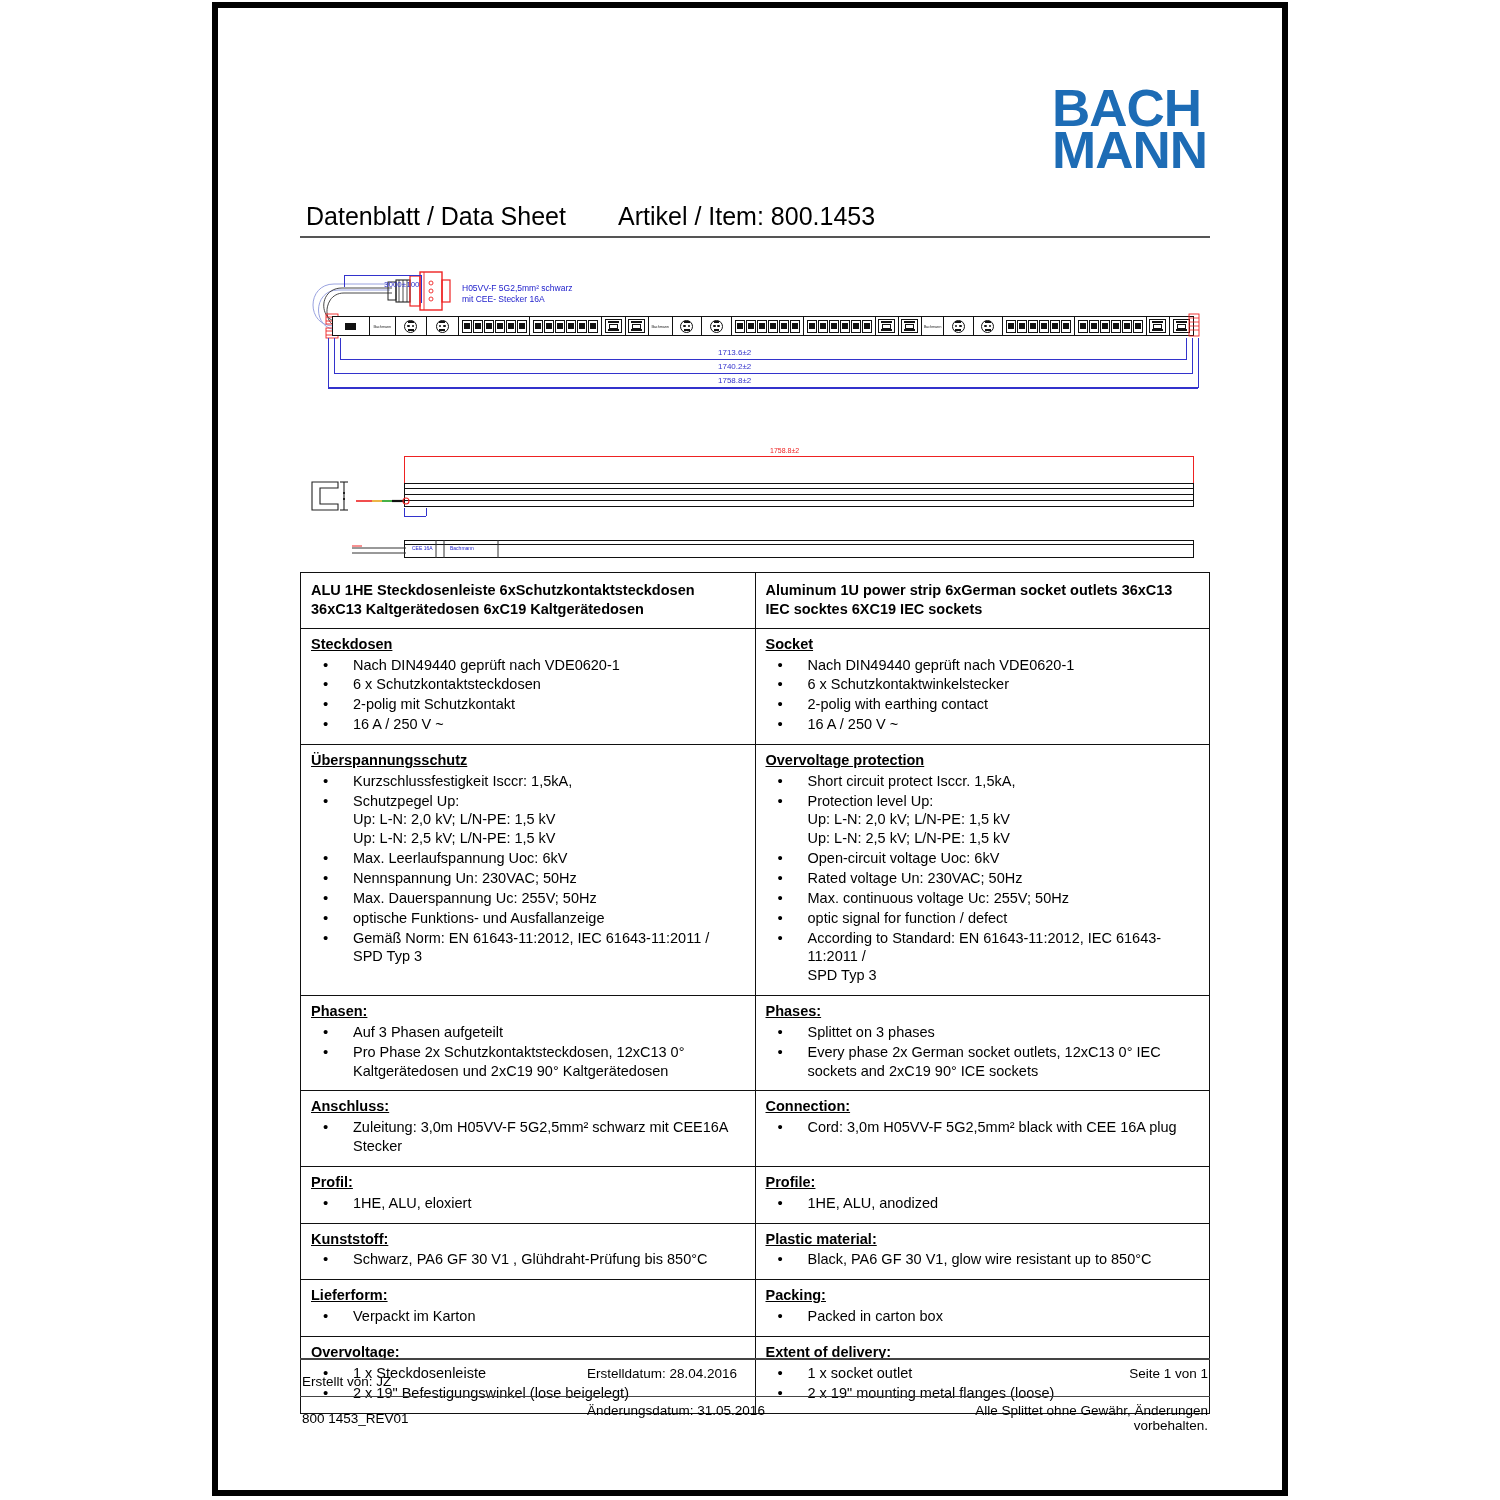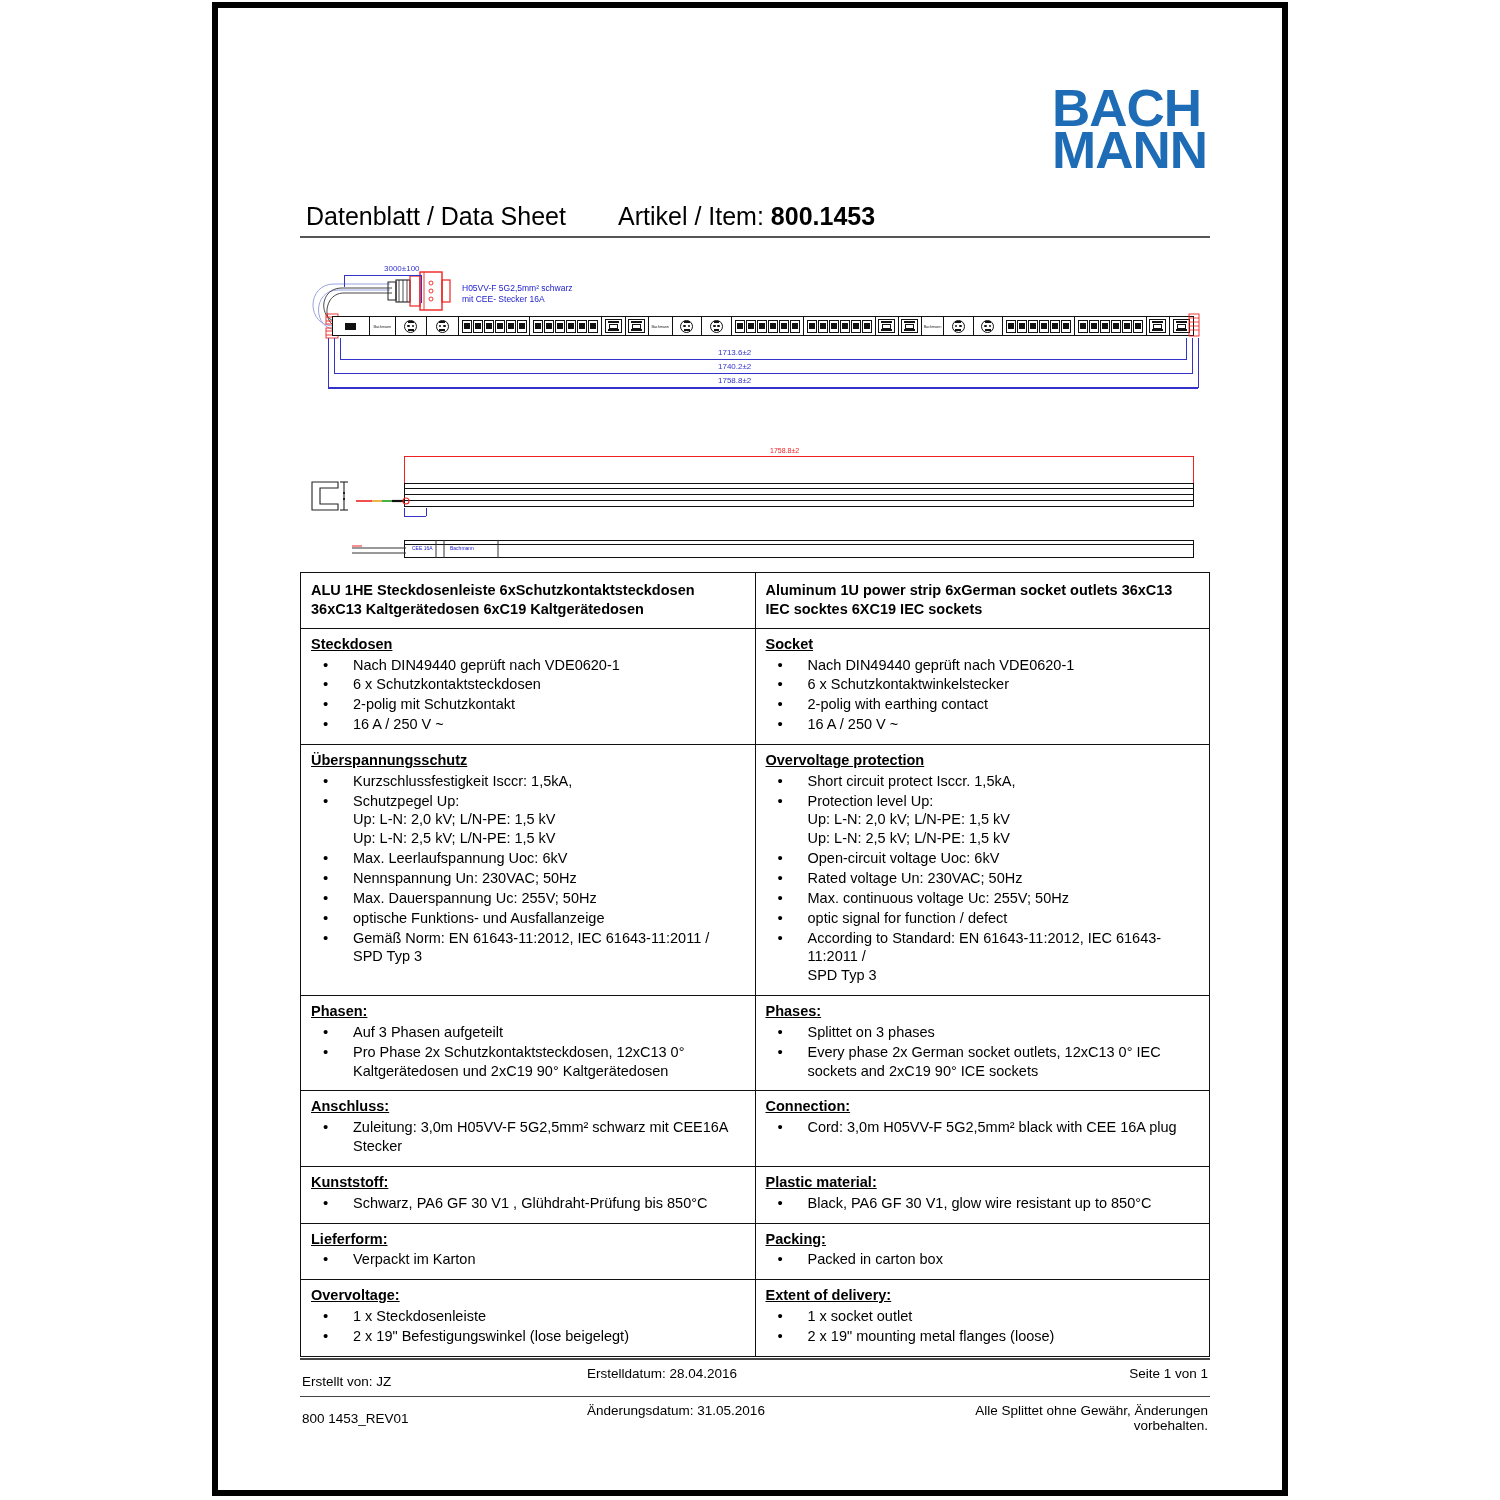--- a/index.html
+++ b/index.html
@@ -66,21 +66,21 @@
     left: 85px;
     top: 192px;
     width: 900px;
     display: flex;
     align-items: flex-start;
     font-size: 25px;
     color: #000;
   }
   .title-left { width: 312px; }
   .title-right { white-space: nowrap; }
-  .title-right b { font-weight: bold; margin-top: 29px; }
+  .title-right b { font-weight: normal; margin-top: 29px; }
   .title-rule {
     position: absolute;
     left: 79px;
     top: 226px;
     width: 910px;
     height: 2px;
     background: #555;
   }
 
   
@@ -353,21 +353,21 @@
         <line x1="26" y1="67" x2="38" y2="67" stroke="#e22" stroke-width="0.9"></line>
         <line x1="26" y1="71" x2="38" y2="71" stroke="#e22" stroke-width="0.9"></line>
         <rect x="26" y="78" width="12" height="10" fill="none" stroke="#e22" stroke-width="0.9"></rect>
         <line x1="26" y1="81" x2="38" y2="81" stroke="#e22" stroke-width="0.9"></line>
         <line x1="26" y1="85" x2="38" y2="85" stroke="#e22" stroke-width="0.9"></line>
       </svg>
 
       <div class="dimline" style="left:44px; top:25px; width:78px;"></div>
       <div class="dimtick" style="left:44px; top:25px; height:12px;"></div>
       <div class="dimtick" style="left:121px; top:25px; height:28px;"></div>
-      <div class="dimtext" style="left:48px; top:14px;padding-left:36px;">3000±100</div>
+      <div class="dimtext" style="left:48px; top:30px;padding-left:36px;">3000±100</div>
 
       <div class="draw-label" style="left:162px; top:33px; font-size:8.5px;">H05VV-F 5G2,5mm² schwarz</div>
       <div class="draw-label" style="left:162px; top:44px; font-size:8.5px;">mit CEE- Stecker 16A</div>
 
       <div class="strip">
         <div class="cell" style="width:40px;">
           <span class="blackbox"></span>
         </div>
         <div class="cell" style="width:28px;">
           <span class="tinytext">Bachmann</span>
@@ -648,20 +648,34 @@
             </td>
             <td>
               <span class="sec-title">Connection:</span>
               <ul class="bl">
                 <li> Cord: 3,0m H05VV-F 5G2,5mm² black with CEE 16A plug</li>
               </ul>
             </td>
           </tr>
           <tr>
             <td>
+              <span class="sec-title">Profil:</span>
+              <ul class="bl">
+                <li>1HE, ALU, eloxiert</li>
+              </ul>
+            </td>
+            <td>
+              <span class="sec-title">Profile:</span>
+              <ul class="bl">
+                <li>1HE, ALU, anodized</li>
+              </ul>
+            </td>
+          </tr>
+          <tr>
+            <td>
               <span class="sec-title">Kunststoff:</span>
               <ul class="bl">
                 <li>Schwarz, PA6 GF 30 V1 ,  Glühdraht-Prüfung bis 850°C</li>
               </ul>
             </td>
             <td>
               <span class="sec-title">Plastic material:</span>
               <ul class="bl">
                 <li>Black, PA6 GF 30 V1, glow wire resistant up to 850°C</li>
               </ul>

